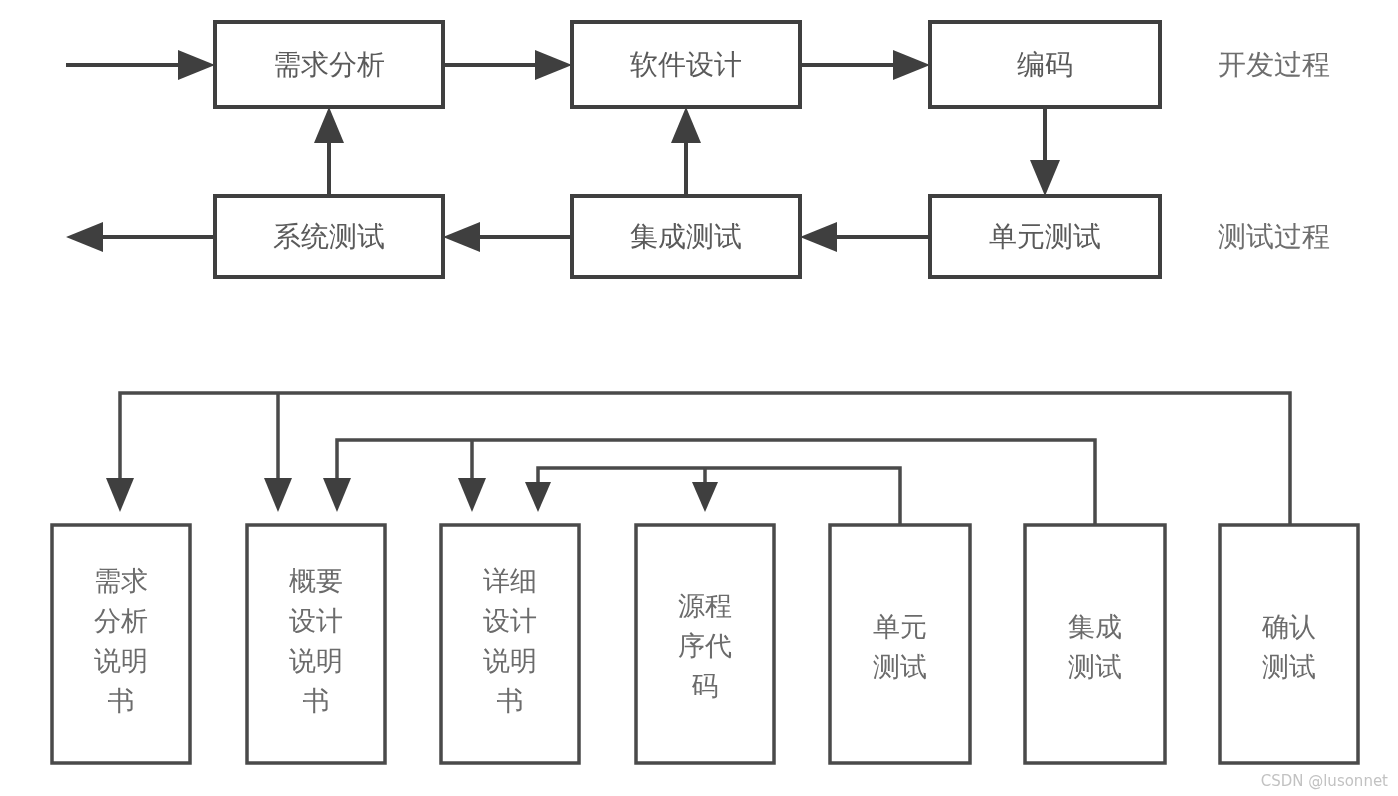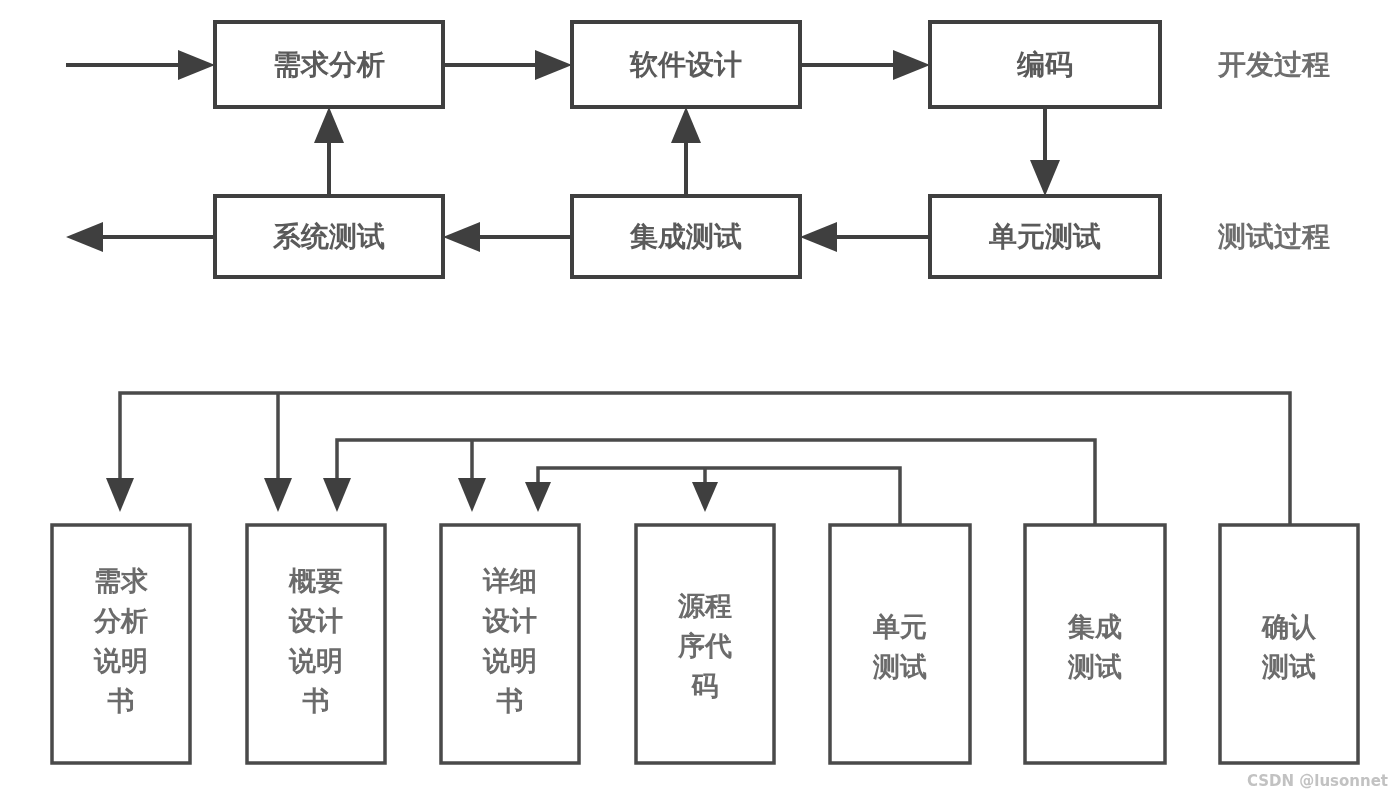--- a/index.html
+++ b/index.html
@@ -10,21 +10,20 @@
   }
   body {
     font-family: "DejaVu Sans", "Liberation Sans", sans-serif;
   }
   #canvas {
     position: relative;
     width: 1398px;
     height: 796px;
     background: #ffffff;
     overflow: hidden;
-    font-weight: bold;
   }
   #diagram-svg {
     position: absolute;
     left: 0;
     top: 0;
     width: 1398px;
     height: 796px;
   }
   .proc-box-label {
     font-family: "DejaVu Sans", "Liberation Sans", sans-serif;

